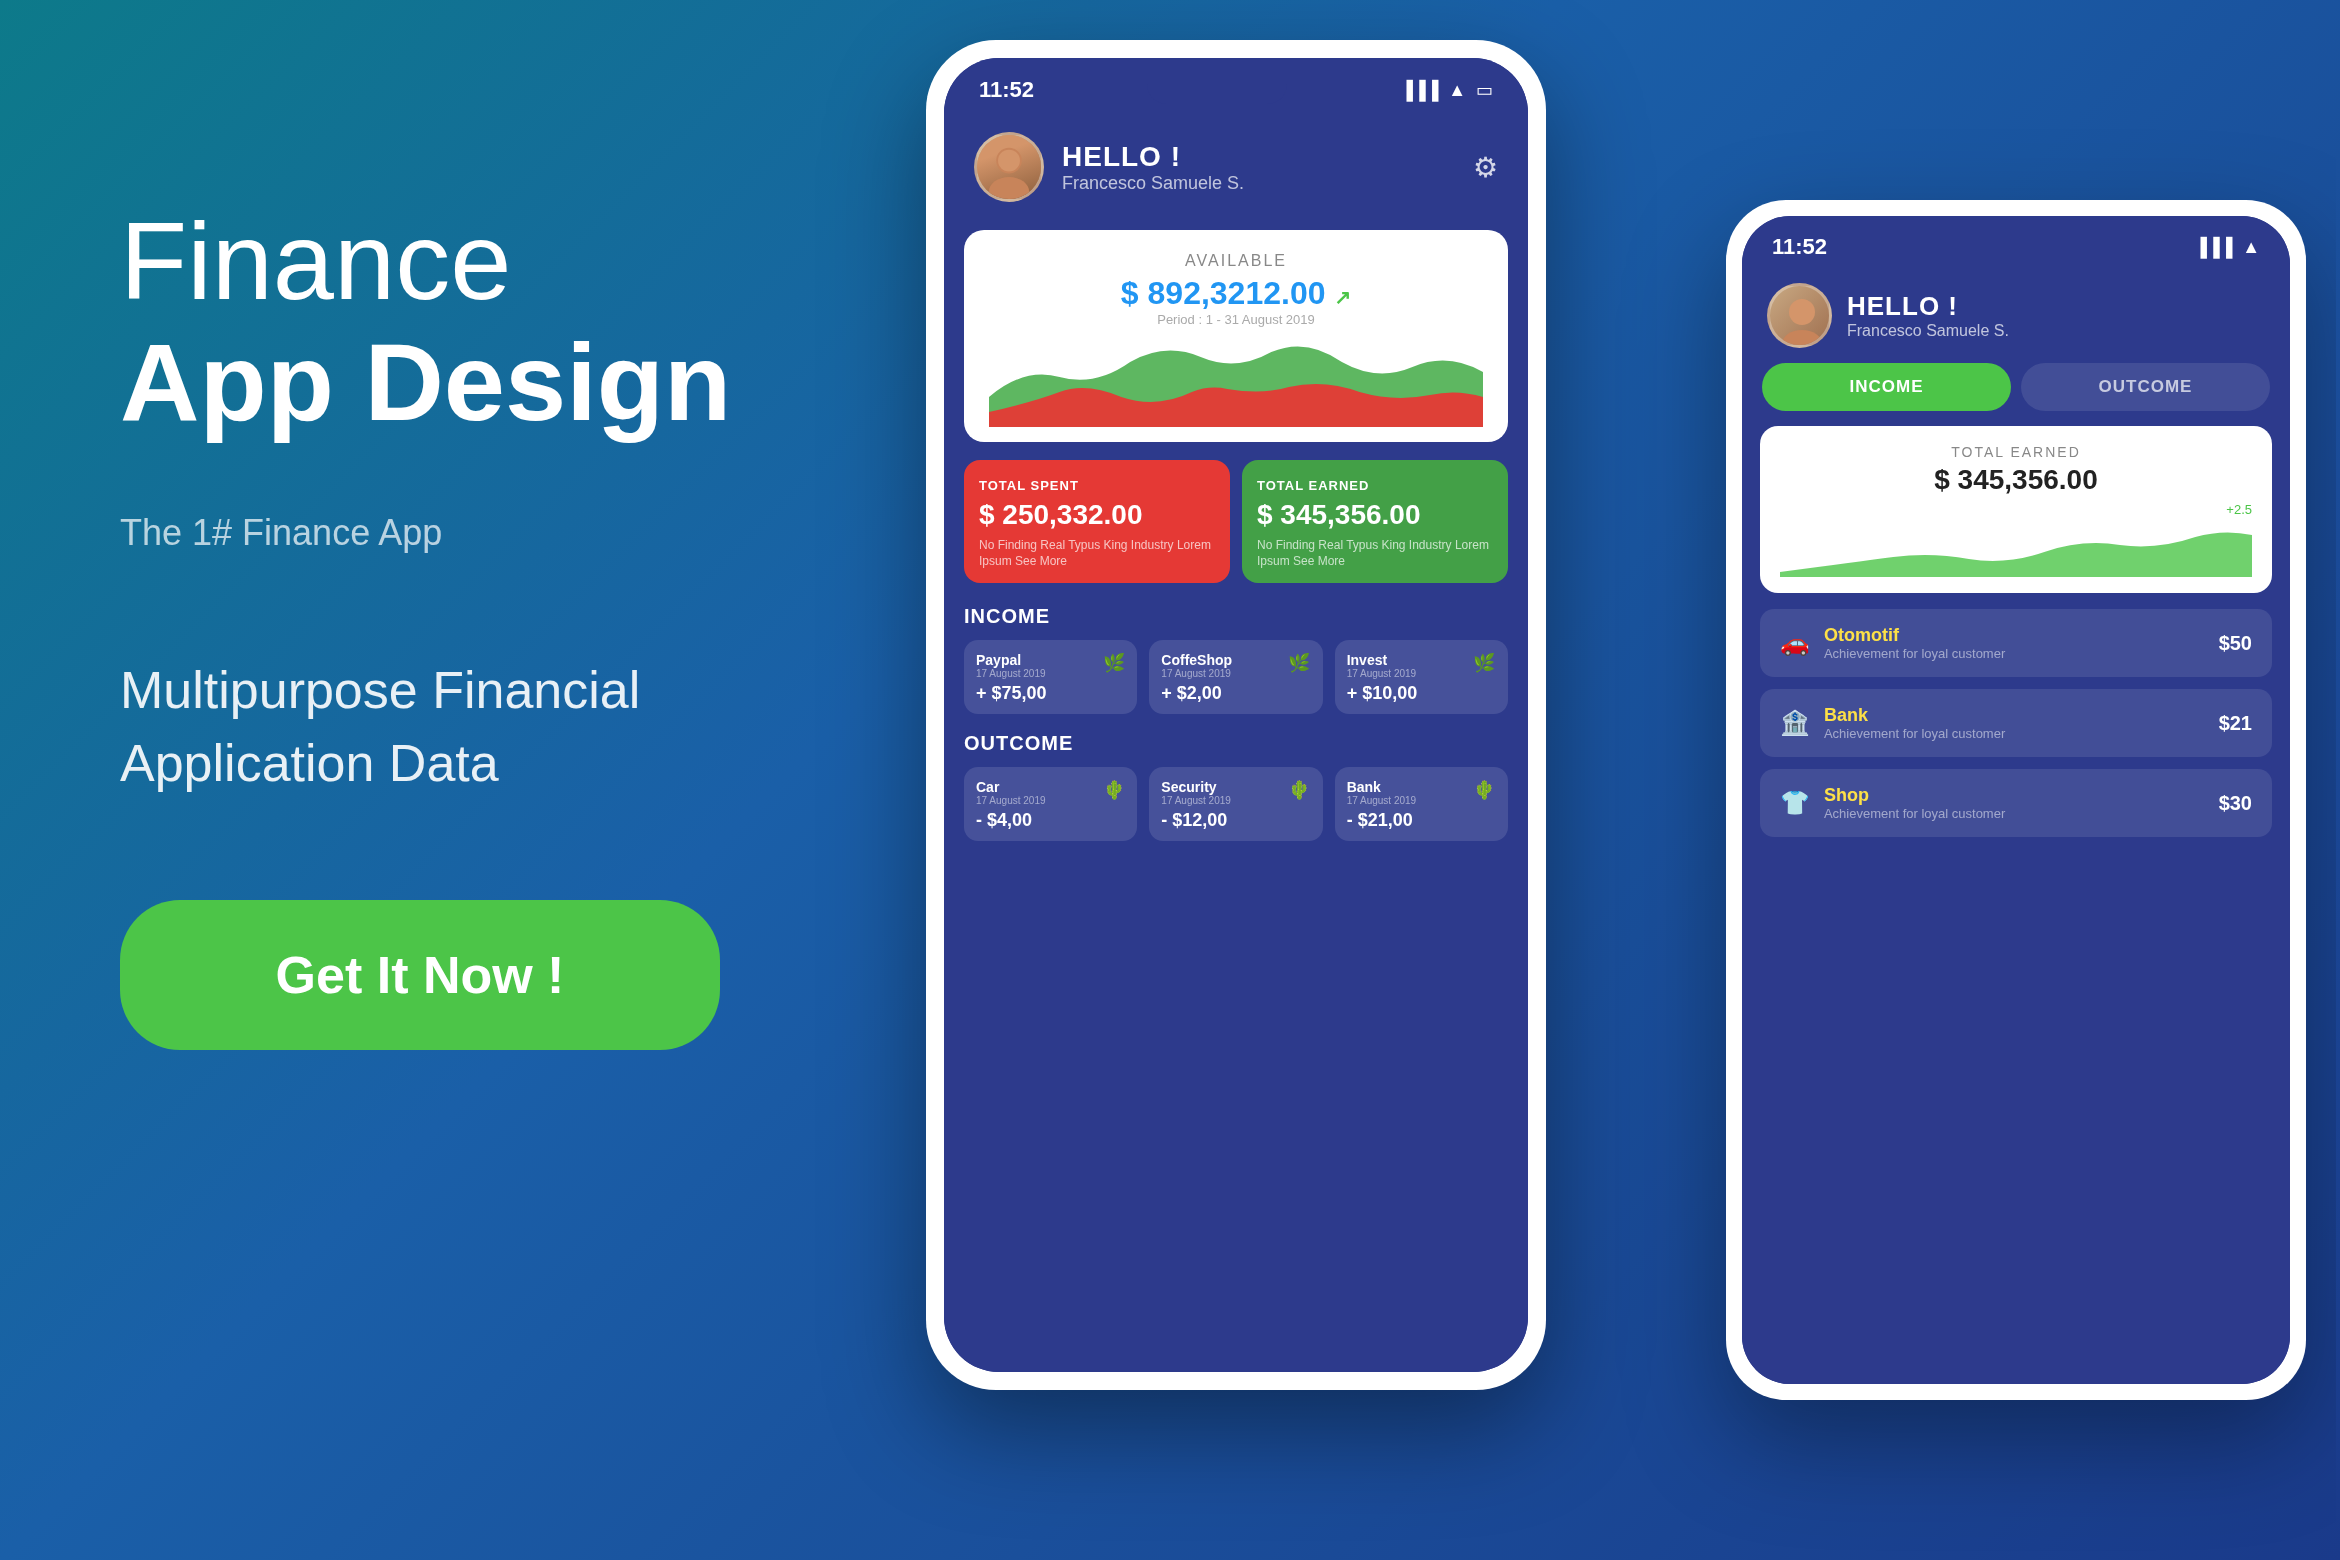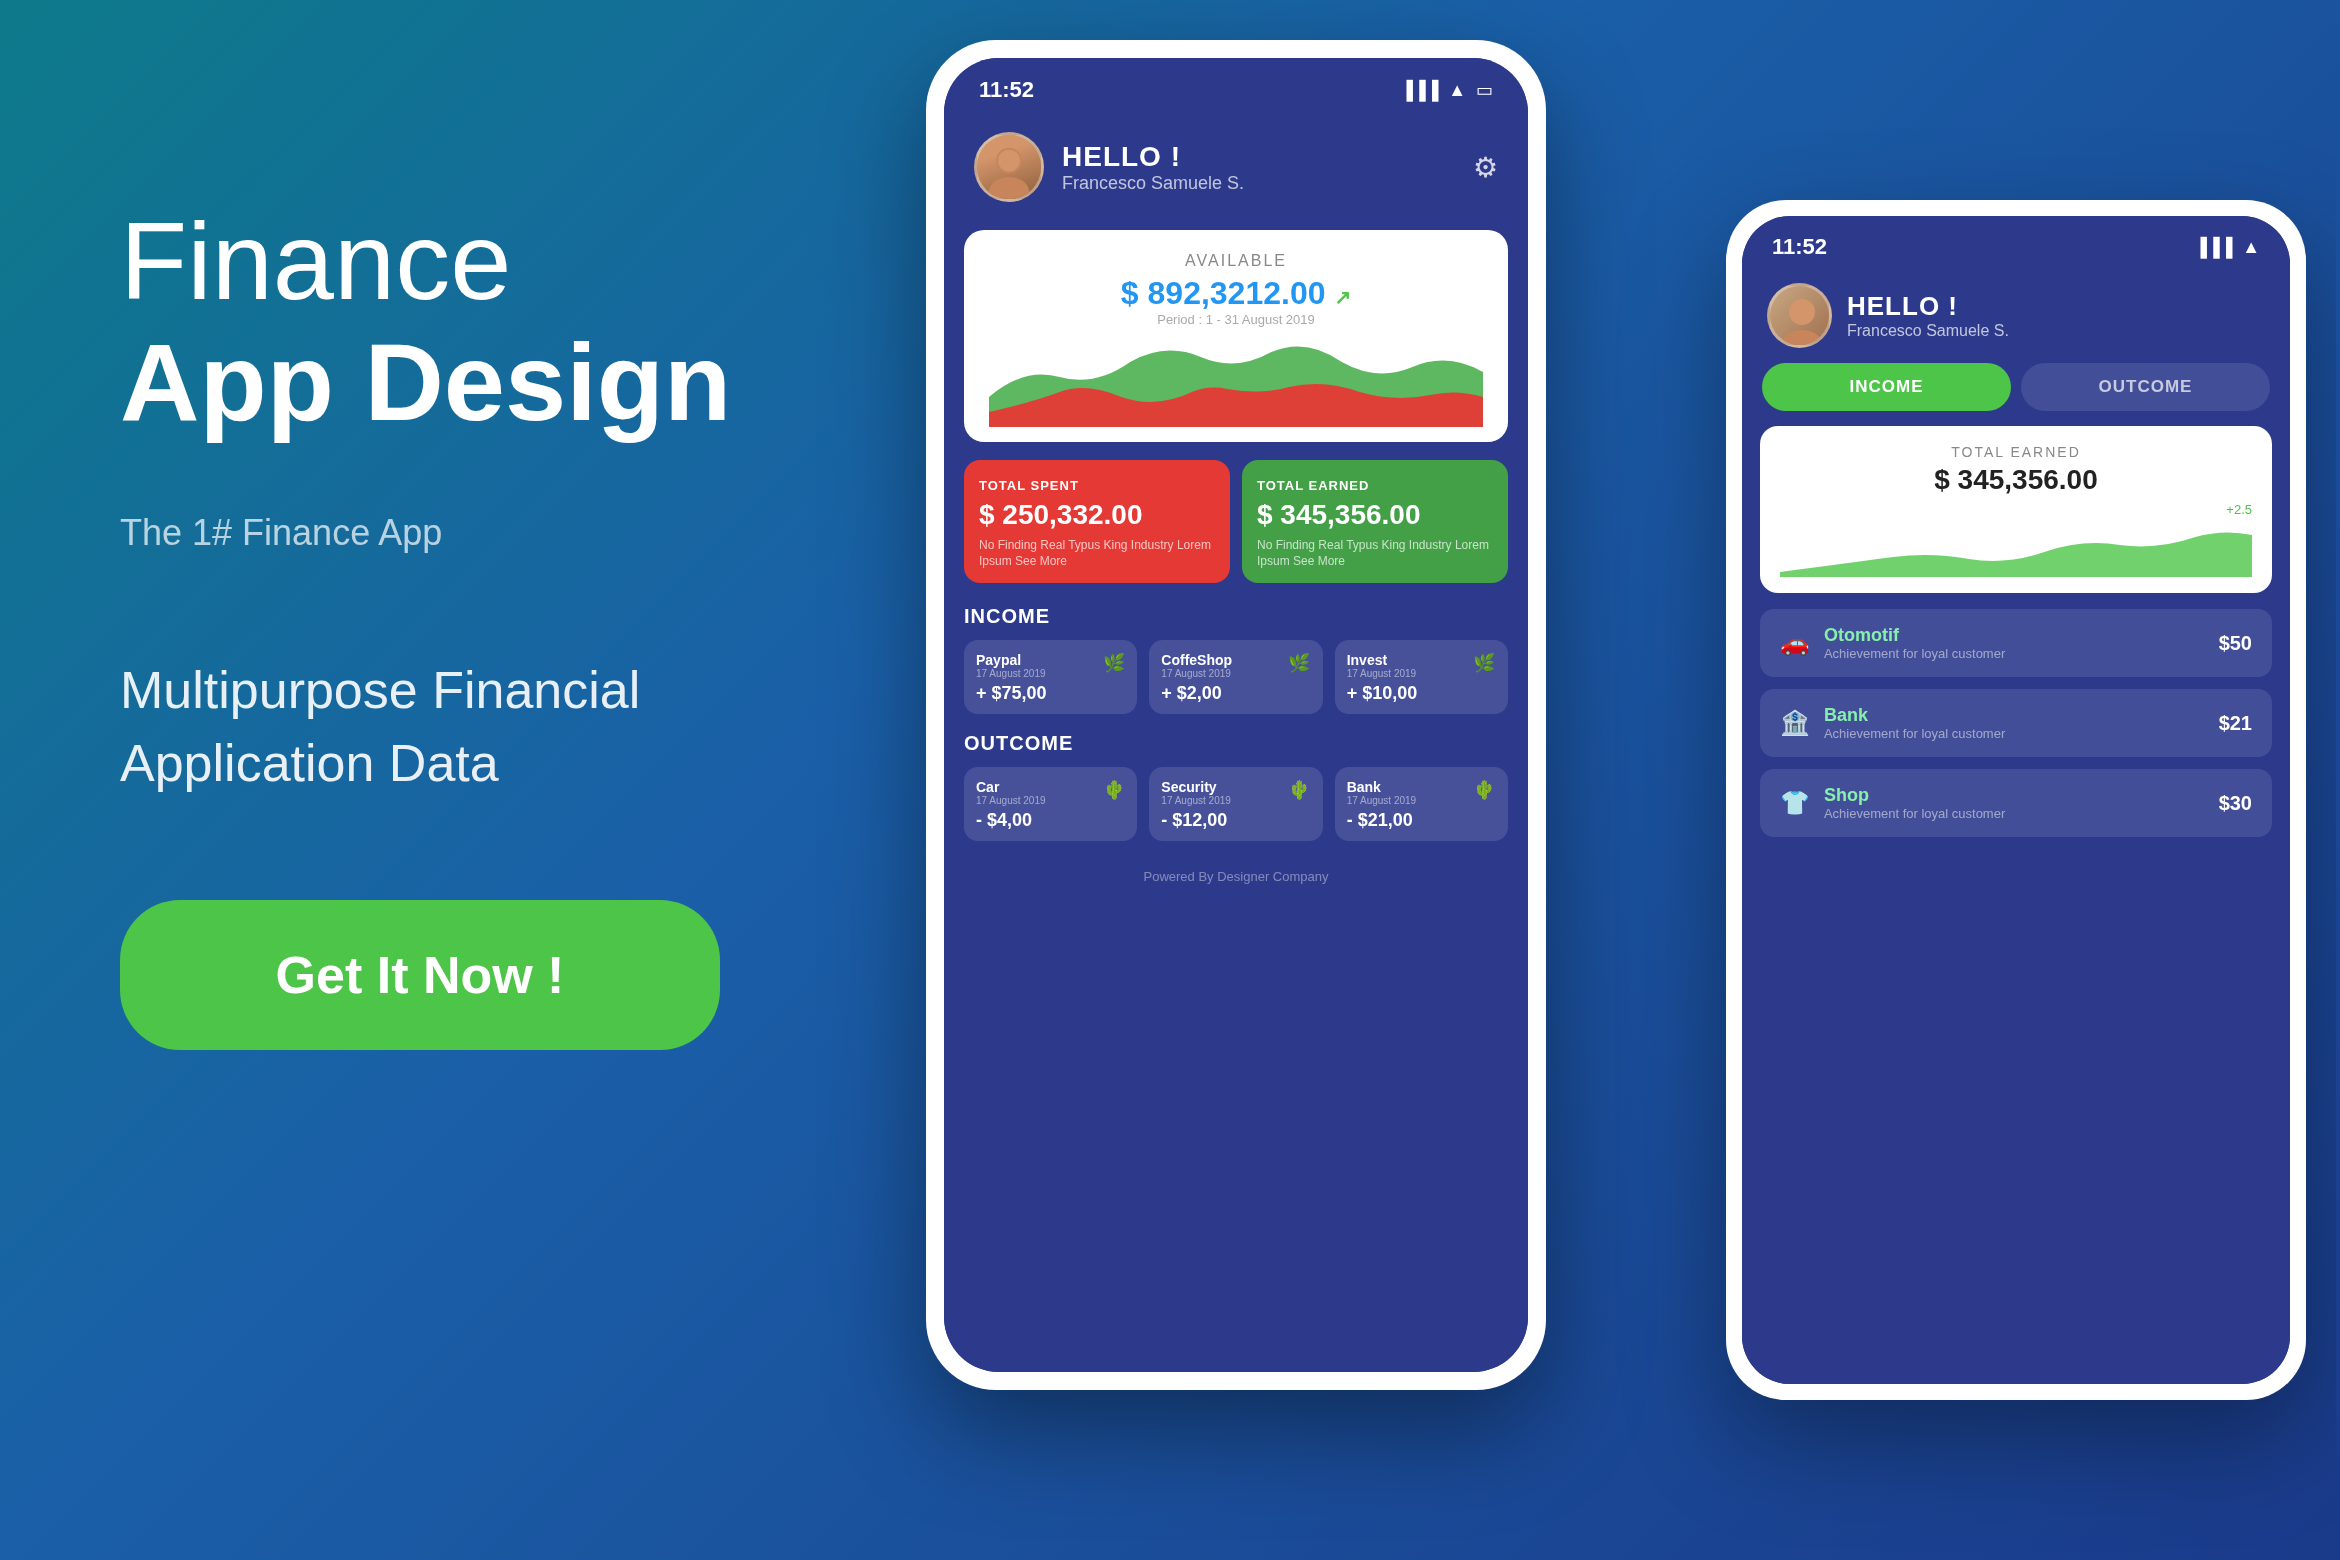--- a/index.html
+++ b/index.html
@@ -349,21 +349,21 @@
       background: rgba(255,255,255,0.1);
       border-radius: 14px;
       padding: 16px 20px;
       margin-bottom: 12px;
       display: flex;
       align-items: center;
       justify-content: space-between;
     }
     .list-item-left { display: flex; align-items: center; gap: 14px; }
     .list-icon { font-size: 24px; }
-    .list-name { color: #86efac; font-size: 18px; font-weight: 600; }
+    .list-name { color: #fde047; font-size: 18px; font-weight: 600; }
     .list-sub { color: rgba(255,255,255,0.5); font-size: 13px; }
     .list-amount { color: white; font-size: 20px; font-weight: 700; }
   </style>
 </head>
 <body>
 
 <div class="left-panel">
 
 
   <div class="title-block">
@@ -505,21 +505,20 @@
               <div>
                 <div class="item-name">Bank</div>
                 <div class="item-date">17 August 2019</div>
               </div>
               <span class="item-icon">🌵</span>
             </div>
             <div class="item-amount">- $21,00</div>
           </div>
         </div>
 
-        <div class="powered-text">Powered By Designer Company</div>
       </div>
     </div>
   </div>
 
   <div class="phone-second">
     <div class="phone-second-inner">
 
       <div class="status-bar-2">
         <span class="status-time">11:52</span>
         <div class="status-icons">

